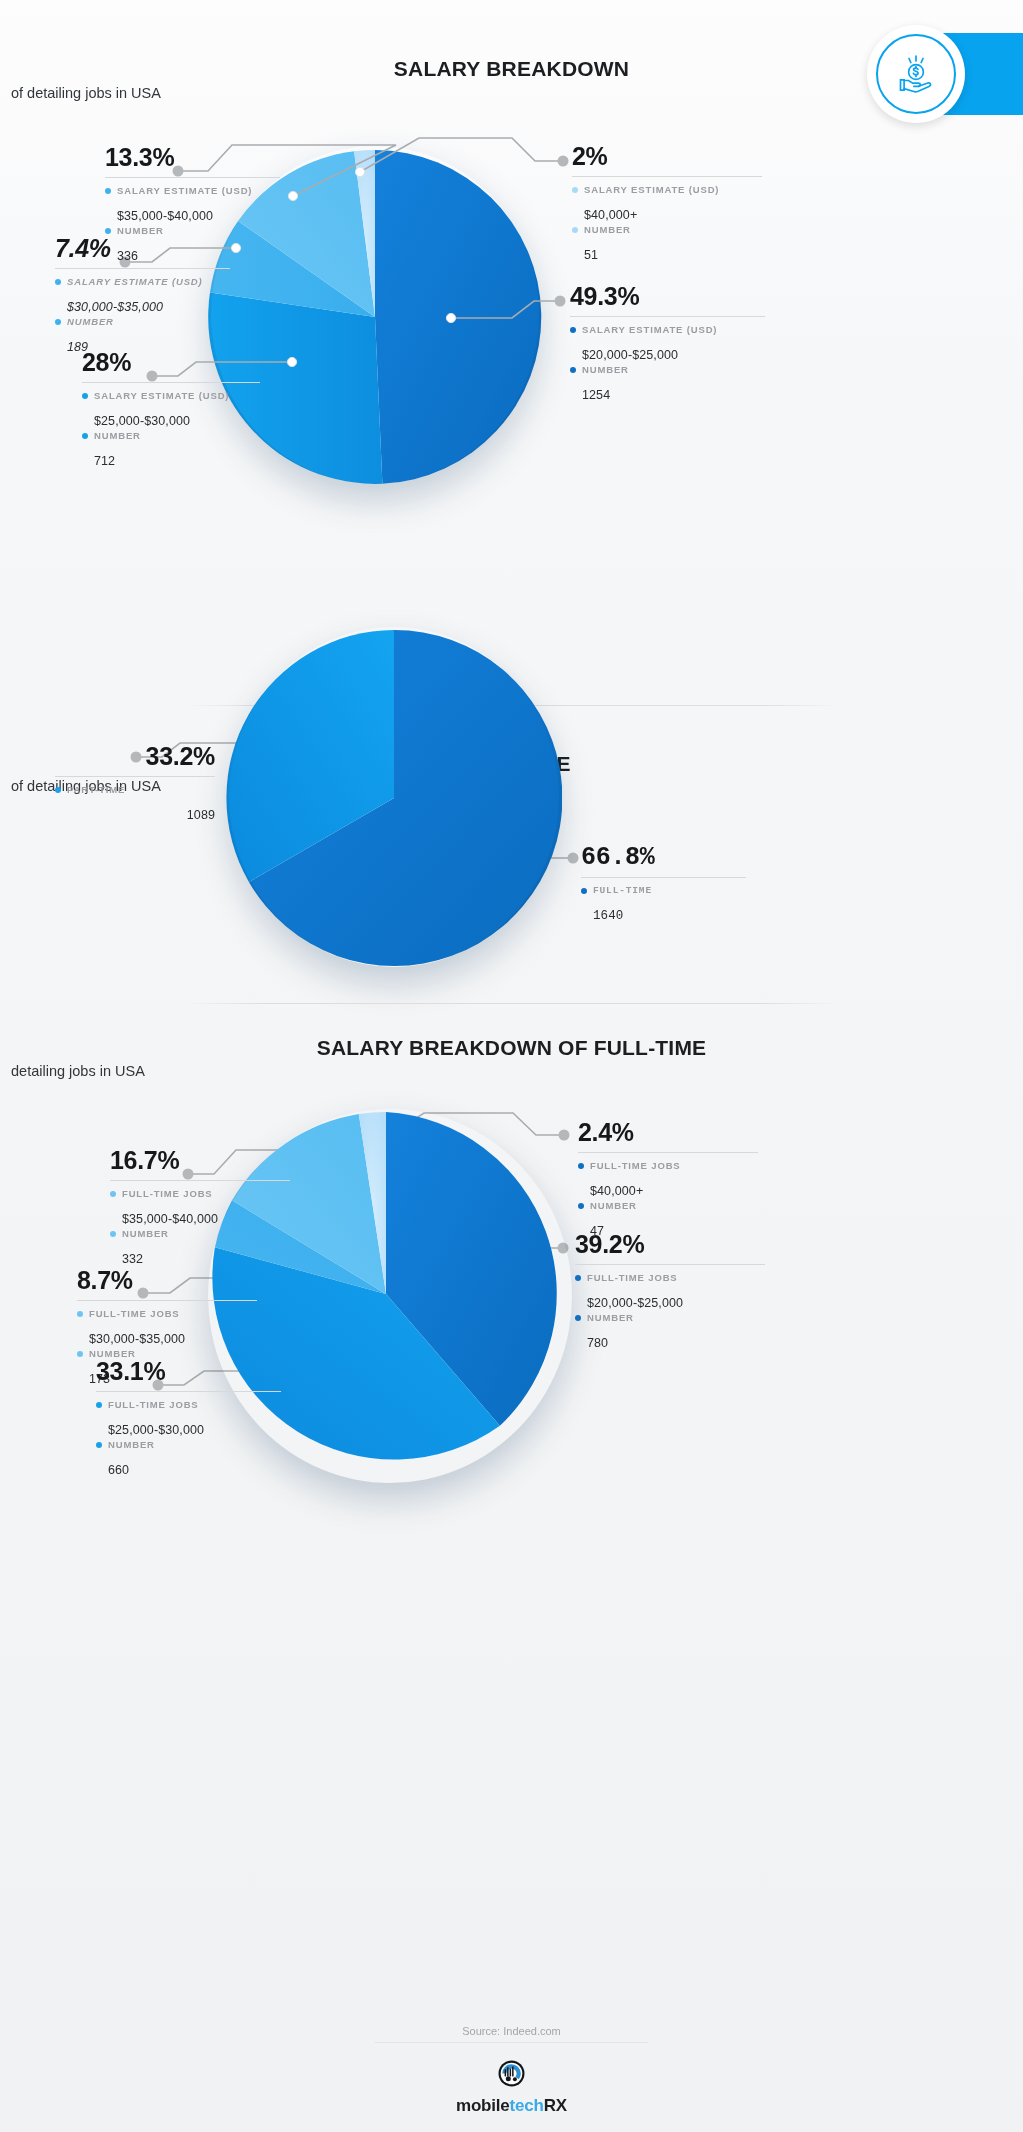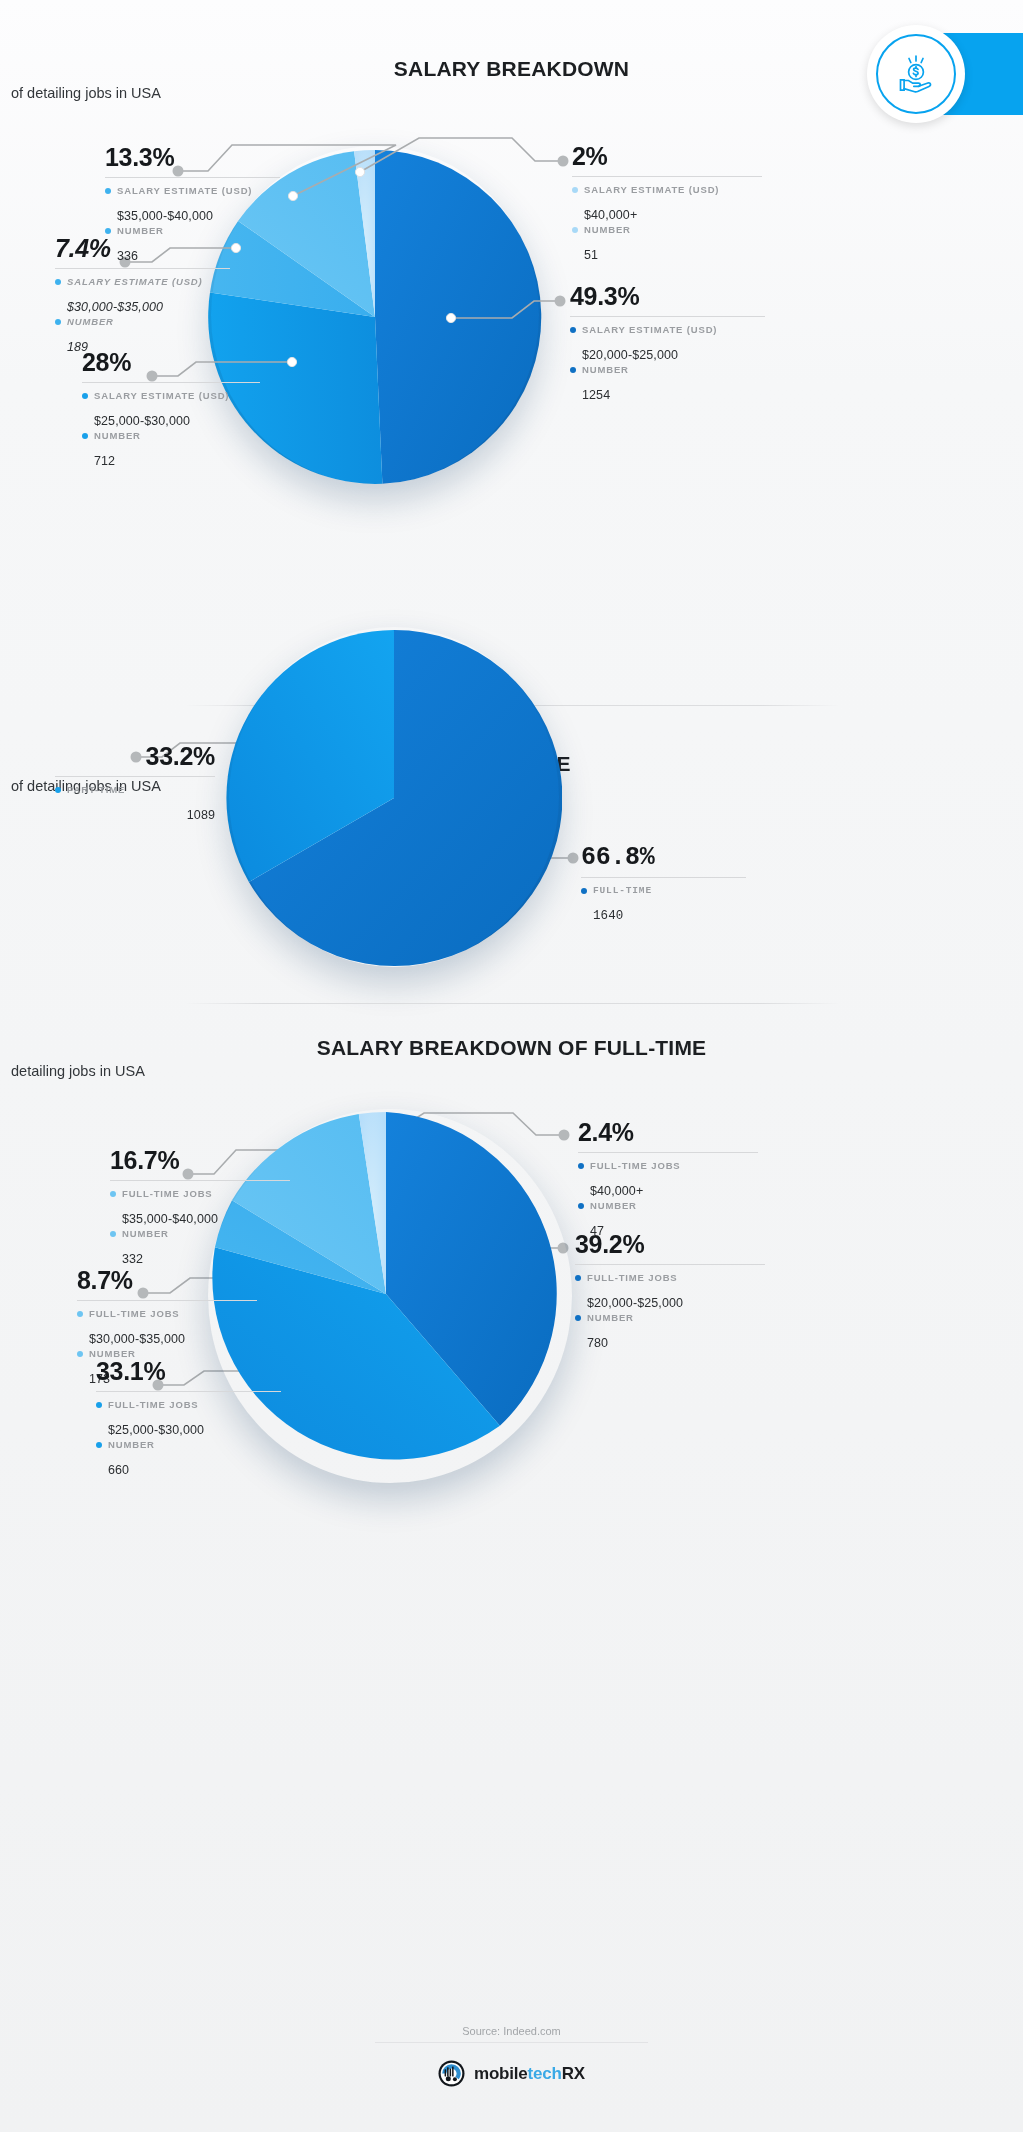--- a/index.html
+++ b/index.html
@@ -50,21 +50,21 @@
   .legend .v{font-size:12.5px;color:#2b2e31;margin-left:12px;margin-top:13px;letter-spacing:.1px;}
   .legend.right{text-align:left;}
   .legend.left .pct, .legend.left .rule{}
 
   
   .lines{position:absolute;left:0;top:0;width:1023px;height:2132px;pointer-events:none;}
 
   
   .source{position:absolute;left:0;right:0;top:2025px;text-align:center;font-size:11px;color:#a3a6a9;}
   .foot-rule{position:absolute;left:375px;width:273px;top:2042px;height:1px;background:#e2e3e5;}
-  .logo{position:absolute;left:0;right:0;top:2060px;display:flex;align-items:center;justify-content:center;gap:9px;}
+  .logo{position:absolute;left:0;right:0;top:2060px;display:flex;align-items:center;justify-content:center;gap:9px;flex-direction:column;}
   .logo-text{font-size:17px;font-weight:bold;letter-spacing:-.2px;color:#1b1d20;}
   .logo-text .tech{color:#3aa9e6;}
   .logo-text .rx{color:#1b1d20;}
 </style>
 </head>
 <body>
 
 <div class="page">
 
   <div class="badge-bar"></div>

